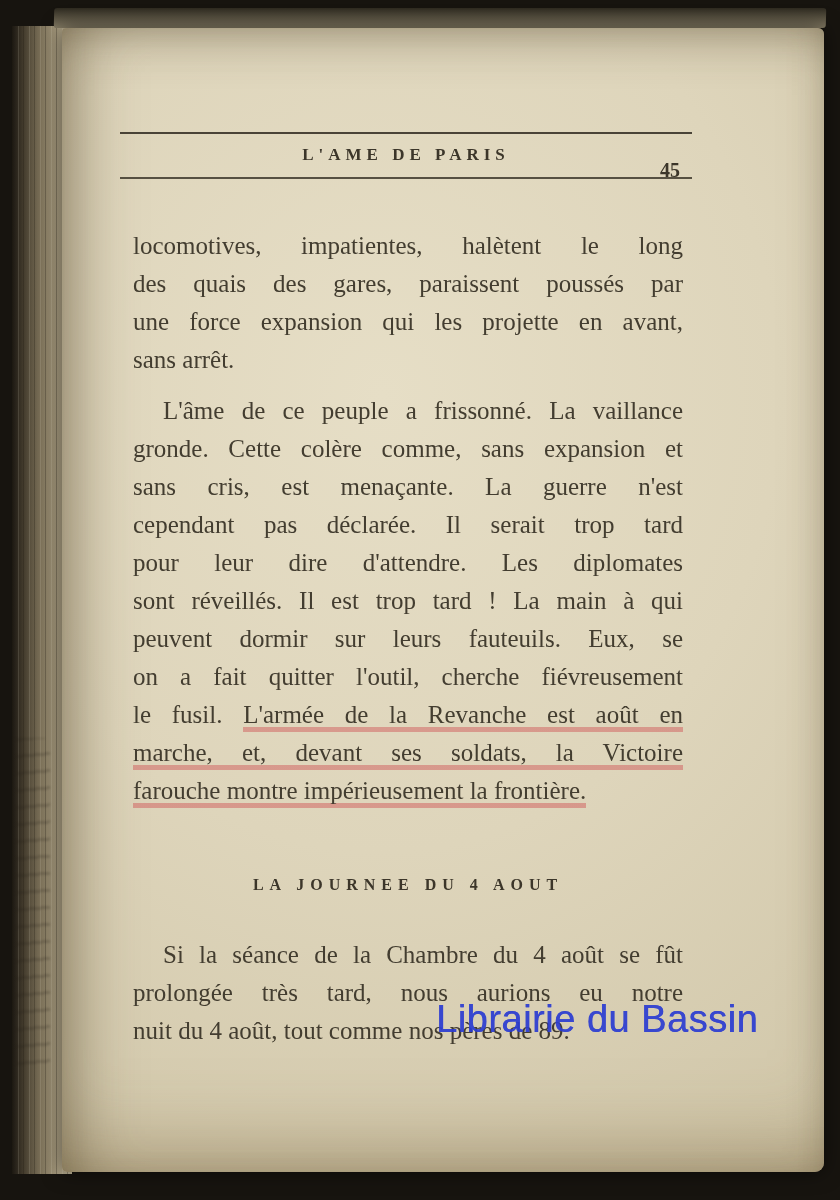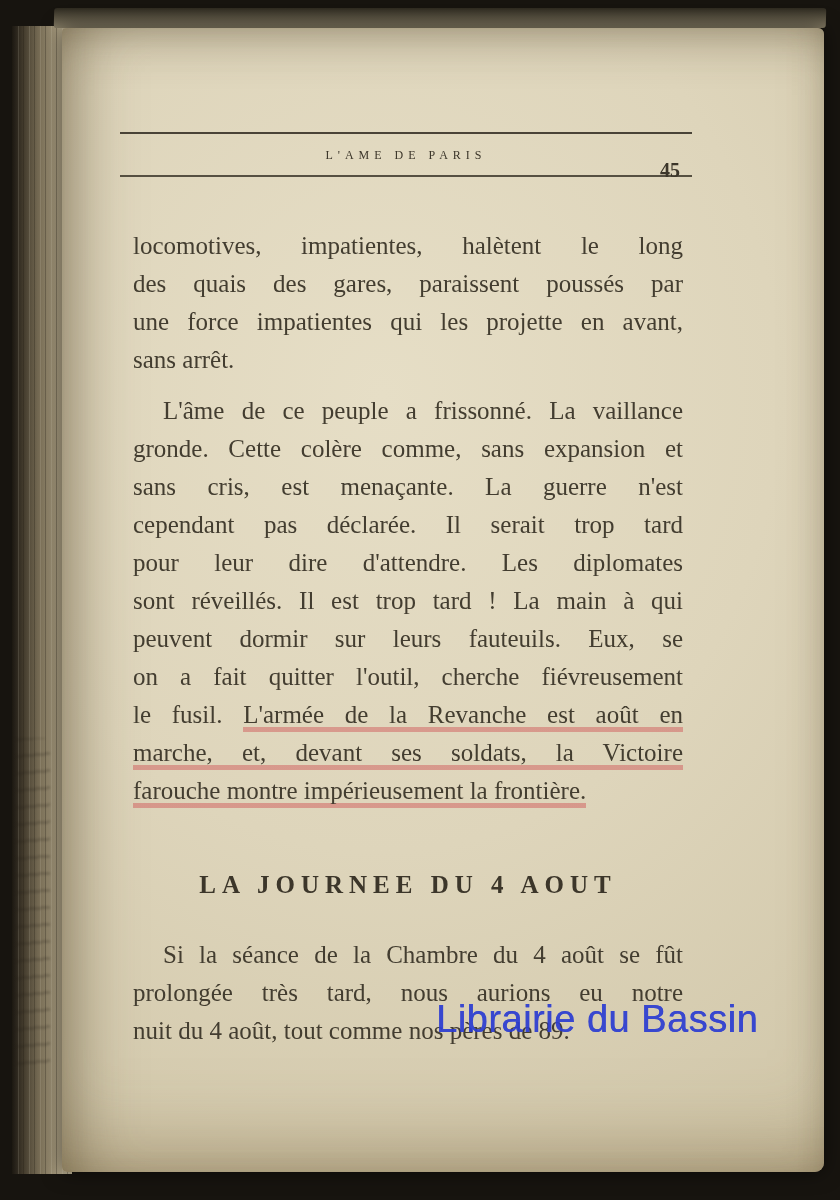--- a/index.html
+++ b/index.html
@@ -42,36 +42,36 @@
       inset 0 -65px 85px -45px rgba(110,88,48,.40),
       0 0 20px rgba(0,0,0,.55);
   }
   .header {
     position:absolute; left:58px; top:104px; width:572px;
     border-top:2px solid rgba(48,42,32,.85);
     border-bottom:2px solid rgba(48,42,32,.78);
     padding:11px 0 12px; text-align:center;
   }
   .title {
-    font-weight:normal; font-size:12px; letter-spacing:5px; color:#3c362a;
+    font-weight:bold; font-size:17px; letter-spacing:5px; color:#3c362a;
   }
   .pagenum {
     position:absolute; right:12px; top:25px;
     font-weight:bold; font-size:20px; color:#3c362a;
   }
   .text-blocks {
     position:absolute; left:58px; top:186px; width:576px;
     font-size:25px; line-height:38px; color:#433d30;
   }
   .para { margin:13px; }
   .line { }
   .line.just { text-align:justify; text-align-last:justify; }
   .para.indent .line:first-child { text-indent:30px; }
   .section-heading {
-    text-align:center; font-weight:bold; font-size:25px;
+    text-align:center; font-weight:bold; font-size:16px;
     letter-spacing:6px; margin:56px 0 32px; color:#3c362a;
   }
   .redline {
     background:linear-gradient(var(--underline, rgba(210,95,95,.5)), var(--underline, rgba(210,95,95,.5))) left 100% / 100% 5px no-repeat;
     padding-bottom:4px;
     text-align:center;
   }
   .watermark {
     position:absolute; left:436px; top:998px;
     font-family:"Liberation Sans", sans-serif;
@@ -90,21 +90,21 @@
 
   <div class="page">
     <div class="header">
       <span class="title">L'AME DE PARIS</span>
       <span class="pagenum">45</span>
     </div>
     <div class="text-blocks">
         <div class="para">
           <div class="line just"><span>locomotives, impatientes, halètent le long</span></div>
           <div class="line just"><span>des quais des gares, paraissent poussés par</span></div>
-          <div class="line just"><span>une force impatientes qui les projette en avant,</span></div>
+          <div class="line just"><span>une force expansion qui les projette en avant,</span></div>
           <div class="line"><span>sans arrêt.</span></div>
         </div>
         <div class="para indent">
           <div class="line just"><span>L'âme de ce peuple a frissonné. La vaillance</span></div>
           <div class="line just"><span>gronde. Cette colère comme, sans expansion et</span></div>
           <div class="line just"><span>sans cris, est menaçante. La guerre n'est</span></div>
           <div class="line just"><span>cependant pas déclarée. Il serait trop tard</span></div>
           <div class="line just"><span>pour leur dire d'attendre. Les diplomates</span></div>
           <div class="line just"><span>sont réveillés. Il est trop tard ! La main à qui</span></div>
           <div class="line just"><span>peuvent dormir sur leurs fauteuils. Eux, se</span></div>

